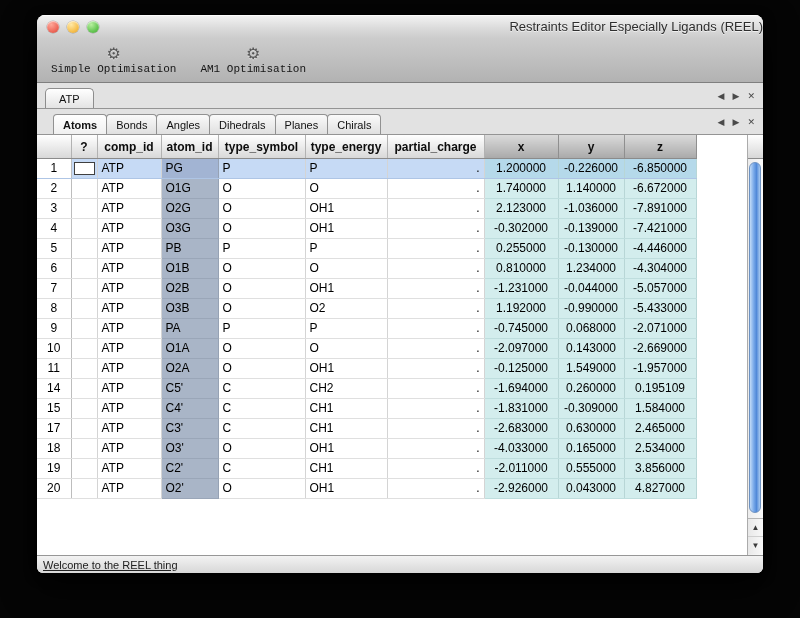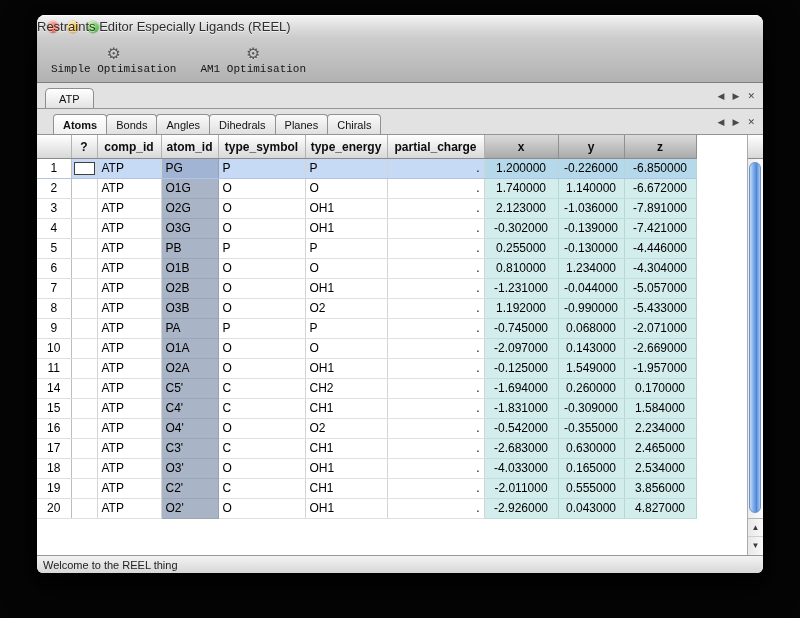--- a/index.html
+++ b/index.html
@@ -18,21 +18,21 @@
     display:flex; flex-direction:column; overflow:hidden;
   }
   
   .titlebar {
     height:23px; flex:0 0 23px; position:relative;
     background:linear-gradient(#f4f4f4, #dcdcdc 55%, #cccccc);
     box-shadow:inset 0 1px 0 rgba(255,255,255,0.8);
   }
   .title {
     position:absolute; left:0; right:0; top:0; height:23px; line-height:24px;
-    text-align:left; font-size:13px; color:#2e2e2e;
+    text-align:right; font-size:13px; color:#2e2e2e;
     text-shadow:0 1px 0 rgba(255,255,255,0.6);
   }
   .lights { position:absolute; left:10px; top:6px; display:flex; gap:8px; }
   .light { width:12px; height:12px; border-radius:50%; box-shadow:inset 0 1px 1px rgba(255,255,255,0.6), 0 0 0 0.5px rgba(0,0,0,0.25); }
   .light.red    { background:radial-gradient(circle at 35% 30%, #ffa89a, #ee6a5c 60%, #d34a3c); }
   .light.yellow { background:radial-gradient(circle at 35% 30%, #ffe9a8, #f6c04f 60%, #dfa02e); }
   .light.green  { background:radial-gradient(circle at 35% 30%, #b8f0a0, #66c654 60%, #47a838); }
   
   .toolbar {
     height:45px; flex:0 0 45px;
@@ -112,21 +112,21 @@
   }
   .sb-arrows { position:absolute; bottom:0; left:0; right:0; height:36px; border-top:1px solid #b5b5b5; }
   .sb-arrow { height:17px; display:flex; align-items:center; justify-content:center; font-size:8px; color:#3a3a3a; background:linear-gradient(to right,#e8e8e8,#f8f8f8); }
   .sb-arrow.up { border-bottom:1px solid #cfcfcf; }
   
   .statusbar {
     height:18px; flex:0 0 18px;
     background:linear-gradient(#f3f3f3, #d7d7d7);
     border-top:1px solid #979797;
     display:flex; align-items:center; padding-left:6px;
-    font-size:11px; color:#222; box-sizing:border-box;
+    font-size:11px; color:#222; box-sizing:border-box;text-decoration:underline;
   }
 </style>
 </head>
 <body>
 
 <div class="window">
 
   <div class="titlebar">
     <div class="lights">
       <div class="light red"></div>
@@ -337,45 +337,33 @@
             <tr>
               <td class="c-rownum">14</td>
               <td class="c-q"></td>
               <td class="c-text">ATP</td>
               <td class="c-text c-atomid">C5'</td>
               <td class="c-text">C</td>
               <td class="c-text">CH2</td>
               <td class="c-right">.</td>
               <td class="c-xyz">-1.694000</td>
               <td class="c-xyz">0.260000</td>
-              <td class="c-xyz">0.170000</td>
+              <td class="c-xyz">0.195109</td>
             </tr>
             <tr>
               <td class="c-rownum">15</td>
               <td class="c-q"></td>
               <td class="c-text">ATP</td>
               <td class="c-text c-atomid">C4'</td>
               <td class="c-text">C</td>
               <td class="c-text">CH1</td>
               <td class="c-right">.</td>
               <td class="c-xyz">-1.831000</td>
               <td class="c-xyz">-0.309000</td>
               <td class="c-xyz">1.584000</td>
-            </tr>
-            <tr>
-              <td class="c-rownum">16</td>
-              <td class="c-q"></td>
-              <td class="c-text">ATP</td>
-              <td class="c-text c-atomid">O4'</td>
-              <td class="c-text">O</td>
-              <td class="c-text">O2</td>
-              <td class="c-right">.</td>
-              <td class="c-xyz">-0.542000</td>
-              <td class="c-xyz">-0.355000</td>
-              <td class="c-xyz">2.234000</td>
             </tr>
             <tr>
               <td class="c-rownum">17</td>
               <td class="c-q"></td>
               <td class="c-text">ATP</td>
               <td class="c-text c-atomid">C3'</td>
               <td class="c-text">C</td>
               <td class="c-text">CH1</td>
               <td class="c-right">.</td>
               <td class="c-xyz">-2.683000</td>

